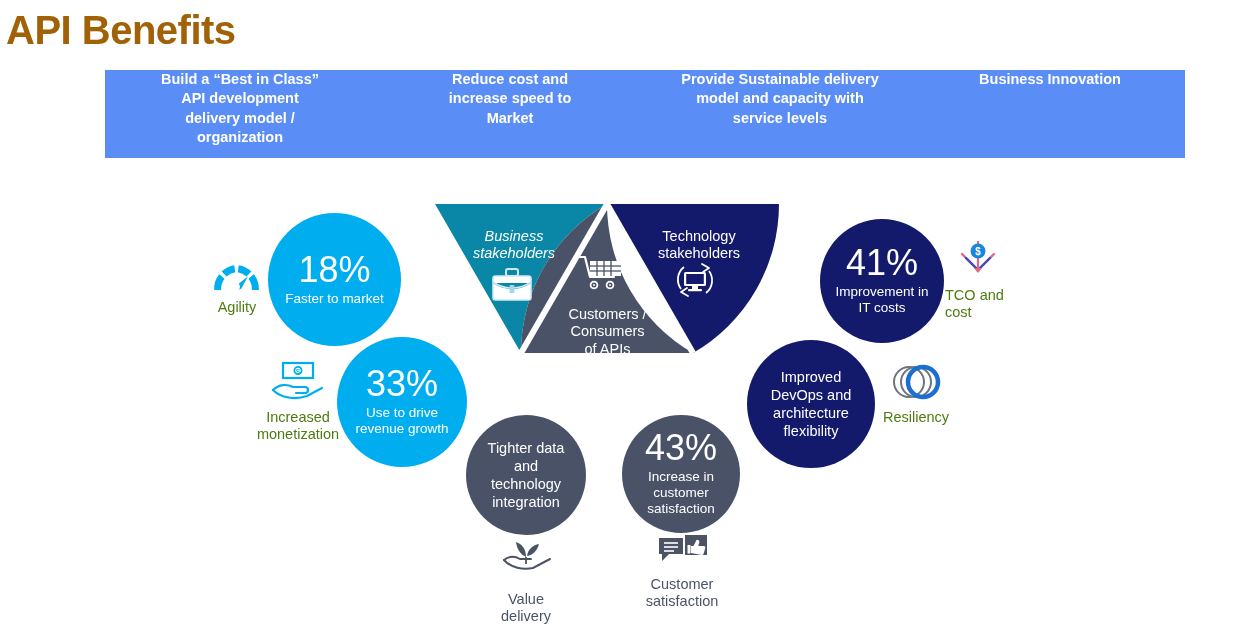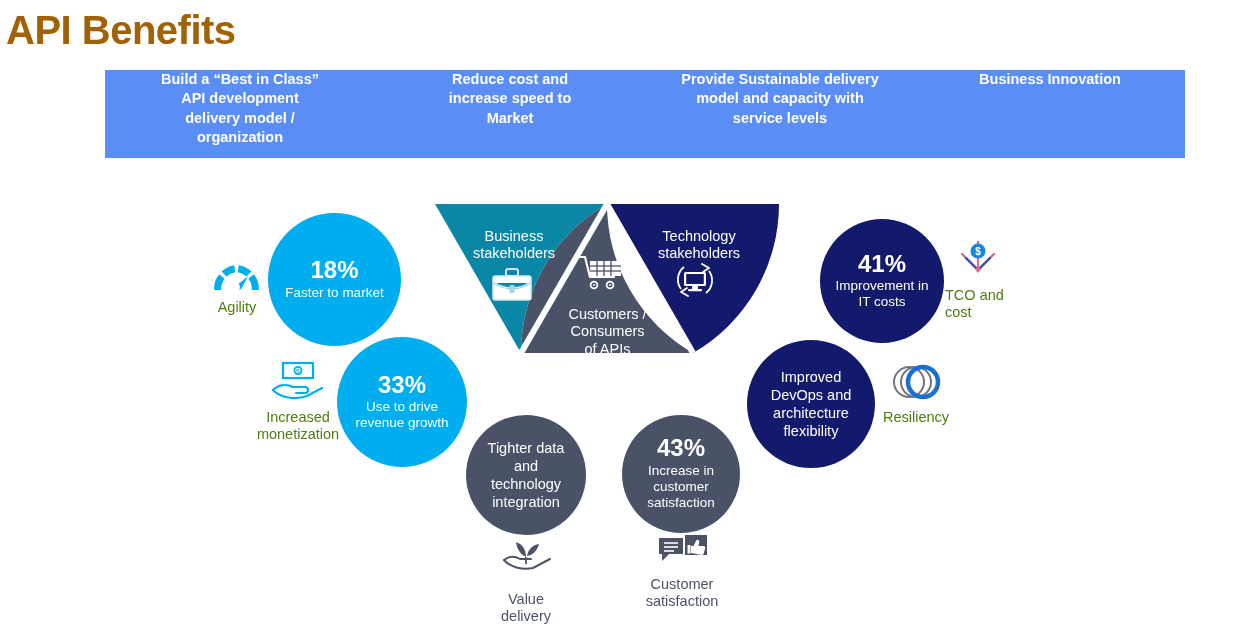--- a/index.html
+++ b/index.html
@@ -42,21 +42,21 @@
   }
 
   
   .stat-circle{
     position:absolute;border-radius:50%;
     display:flex;flex-direction:column;
     align-items:center;justify-content:center;
     text-align:center;color:#ffffff;
     box-sizing:border-box;
   }
-  .stat-pct{font-size:24px;line-height:1.02;font-weight:bold;}
+  .stat-pct{font-size:36px;line-height:1.02;font-weight:normal;}
   .stat-desc{font-size:13.5px;line-height:1.2;margin-top:2px;white-space:pre-line;}
   .stat-only{font-size:14.5px;line-height:1.25;white-space:pre-line;}
 
   
   .icon-group{
     position:absolute;
     display:flex;flex-direction:column;
     align-items:center;justify-content:flex-start;
     text-align:center;
   }
@@ -69,21 +69,21 @@
 
   
   #stakeholder-fan{
     position:absolute;left:432px;top:204px;width:350px;height:172px;
   }
   .fan-label{
     position:absolute;color:#ffffff;text-align:center;
     font-size:14.5px;line-height:1.2;white-space:pre-line;
     pointer-events:none;
   }
-  #fan-label-business{left:22px;top:24px;width:120px;}
+  #fan-label-business{left:22px;top:24px;width:120px;font-style:italic;}
   #fan-label-tech{left:205px;top:24px;width:124px;}
   #fan-label-customers{left:118px;top:102px;width:115px;text-align:center;}
 
   .fan-icon{position:absolute;pointer-events:none;}
   #fan-icon-briefcase{left:58px;top:62px;}
   #fan-icon-cart{left:145px;top:50px;}
   #fan-icon-monitor{left:240px;top:55px;}
 </style>
 </head>
 <body>

